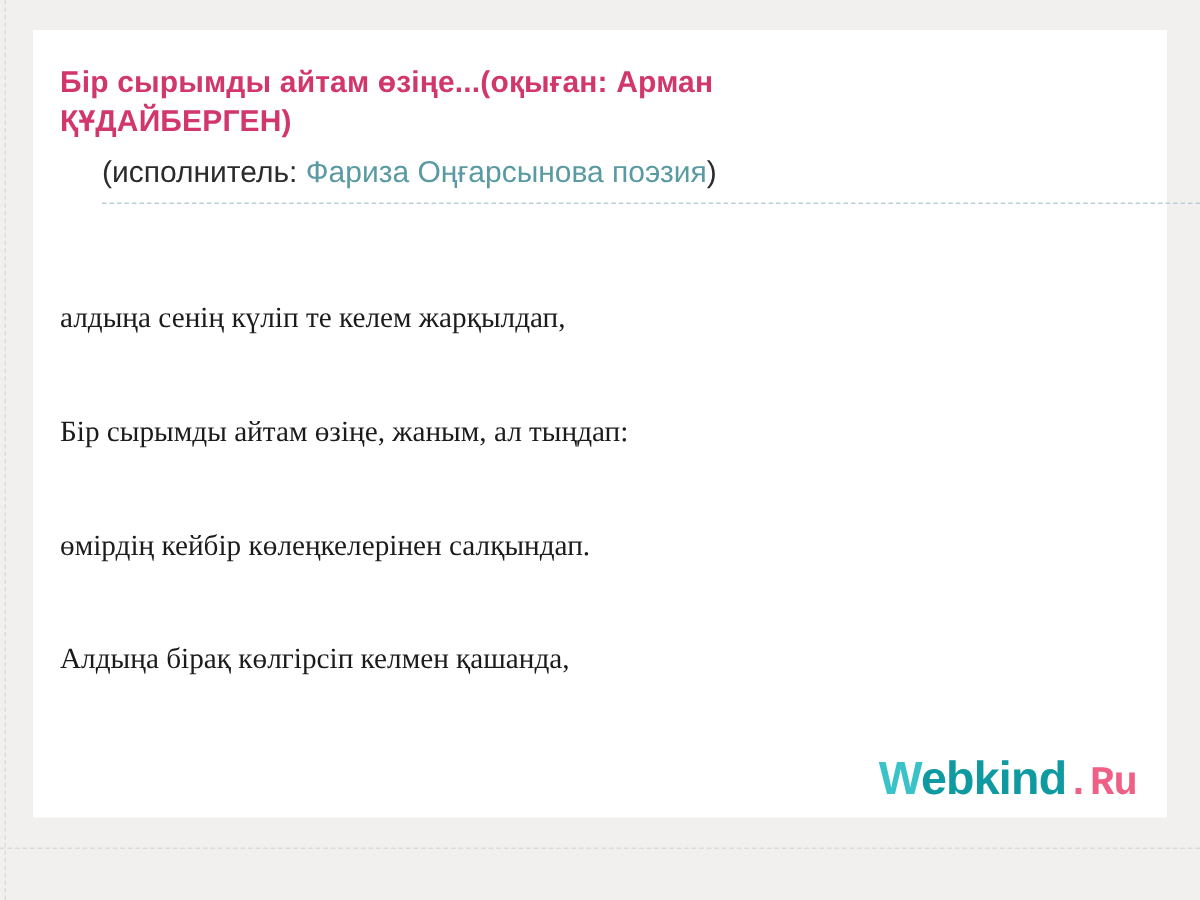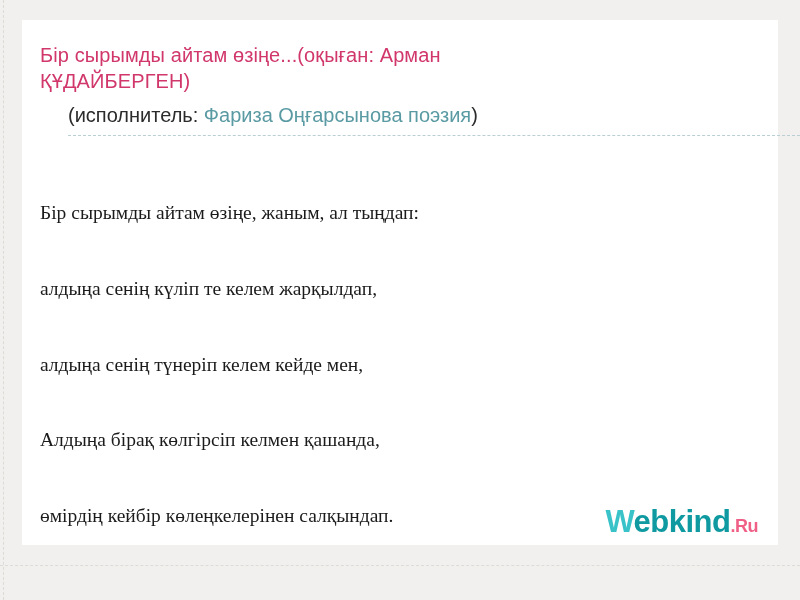--- a/index.html
+++ b/index.html
@@ -45,21 +45,21 @@
   }
 
   .card-inner {
     padding: 22px 18px 0 18px;
   }
 
   .song-title {
     color: #d1376a;
     font-size: 20px;
     line-height: 26px;
-    font-weight: normal;
+    font-weight: bold;
     margin: 0;
     max-width: 500px;
     letter-spacing: 0.1px;
   }
 
   .artist-line {
     margin-top: 10px;
     padding-bottom: 8px;
     font-size: 20px;
     color: #2b2b2b;
@@ -95,21 +95,21 @@
   }
   .logo-word {
     font-family: "Liberation Sans", sans-serif;
     font-size: 31px;
     font-weight: bold;
     letter-spacing: -0.5px;
     white-space: nowrap;
   }
   .logo-w { color: #39c3c9; }
   .logo-rest { color: #0e9aa0; margin-top: 21px; }
-  .logo-dot-ru { color: #ef5f86; font-size: 18px; }
+  .logo-dot-ru { color: #ef5f86; font-size: 27px; font-family: Liberation Mono, monospace; }
   .logo-sub {
     margin-top: 1px;
     font-family: "Liberation Sans", sans-serif;
     font-size: 12.5px;
     font-weight: bold;
     color: #f283a0;
     letter-spacing: 0.6px;
   }
 </style>
 </head>
@@ -121,25 +121,24 @@
 <div class="page-card">
   <div class="card-inner">
 
     <h1 class="song-title">Бір сырымды айтам өзіңе...(оқыған: Арман ҚҰДАЙБЕРГЕН)</h1>
 
     <div class="artist-line">
       <span>(исполнитель: </span><a class="artist-link" href="#">Фариза Оңғарсынова поэзия</a><span>)</span>
     </div>
 
     <div class="lyrics">
+      <span class="lyrics-line">алдыңа сенің күліп те келем жарқылдап,</span>
       <span class="lyrics-line">Бір сырымды айтам өзіңе, жаным, ал тыңдап:</span>
-      <span class="lyrics-line">алдыңа сенің күліп те келем жарқылдап,</span>
-      <span class="lyrics-line">алдыңа сенің түнеріп келем кейде мен,</span>
+      <span class="lyrics-line">өмірдің кейбір көлеңкелерінен салқындап.</span>
       <span class="lyrics-line">Алдыңа бірақ көлгірсіп келмен қашанда,</span>
-      <span class="lyrics-line">өмірдің кейбір көлеңкелерінен салқындап.</span>
       
       
       
       
       
       
       
       
       
       

